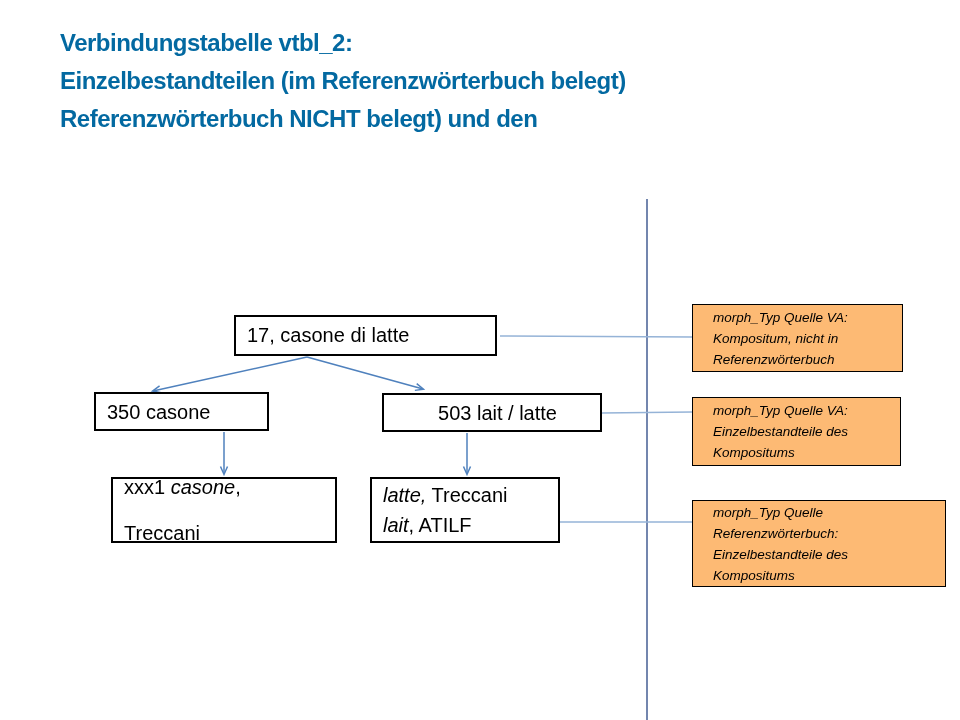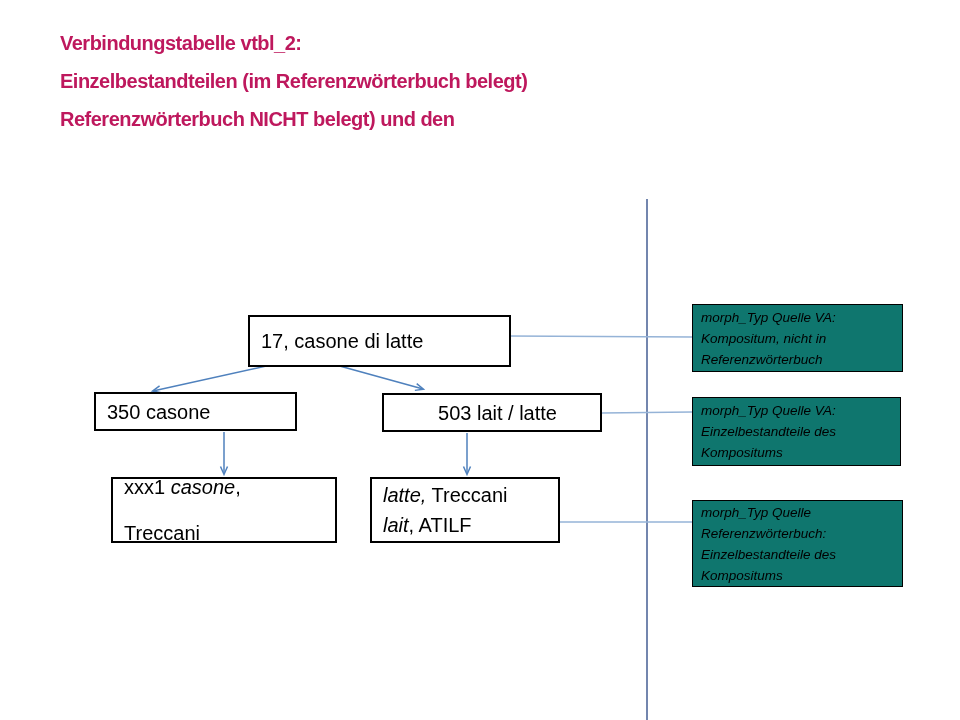--- a/index.html
+++ b/index.html
@@ -4,59 +4,59 @@
 <style>
   html,body { margin:0; padding:0; background:#ffffff; }
   #slide {
     position:relative; width:960px; height:720px; background:#ffffff;
     overflow:hidden; font-family:"Liberation Sans", sans-serif; color:#000;
   }
 
   
   .title {
     position:absolute; left:60px; top:24px; width:850px;
-    font-weight:bold; font-size:20px; line-height:38px;
-    letter-spacing:-0.5px; color:#be185d;
+    font-weight:bold; font-size:24px; line-height:38px;
+    letter-spacing:-0.5px; color:#0369a1;
   }
 
   
   svg.overlay { position:absolute; left:0; top:0; width:960px; height:720px; pointer-events:none; }
   .spine      { stroke:var(--spine); stroke-width:2; fill:none; }
   .connector  { stroke:var(--connector); stroke-width:1.5; fill:none; }
   .arrow      { stroke:var(--arrow); stroke-width:1.5; fill:none; }
   #arw path   { stroke:var(--arrow); fill:none; }
 
   
   .node {
     position:absolute; box-sizing:border-box; background:#fff;
     border:2px solid var(--box-border);
     font-size:20px; color:#000; padding-left:11px;
     display:flex; flex-direction:column; justify-content:center;
   }
   .node .ln { display:block; line-height:30px; white-space:pre; }
   .one-line { line-height:37px; display:block; white-space:pre; overflow:hidden; }
   .it { font-style:italic; }
 
-  #b1 { left:248px; top:315px; width:263px; height:52px; }
-  #b2 { left:94px;  top:392px; width:203px; height:39px; }
+  #b1 { left:234px; top:315px; width:263px; height:41px; }
+  #b2 { left:94px;  top:392px; width:175px; height:39px; }
   #b3 { left:382px; top:393px; width:220px; height:39px;text-align:center; }
   #b4 { left:111px; top:477px; width:226px; height:66px;gap:16px; }
   #b5 { left:370px; top:477px; width:190px; height:66px; }
 
   
   .annotation {
-    position:absolute; box-sizing:border-box; background:#0f766e;
+    position:absolute; box-sizing:border-box; background:#fdba74;
     border:1.5px solid var(--box-border);
     font-style:italic; font-size:13.5px; line-height:21px; color:#000;
-    padding:4px 8px; display:flex; flex-direction:column; justify-content:center;
+    padding:4px 20px; display:flex; flex-direction:column; justify-content:center;
   }
   .annotation .ln { display:block; white-space:pre; }
   #bA { left:692px; top:304px; width:211px; height:68px; }
   #bB { left:692px; top:397px; width:209px; height:69px; }
-  #bC { left:692px; top:500px; width:211px; height:87px; }
+  #bC { left:692px; top:500px; width:254px; height:87px; }
 </style>
 </head>
 <body>
 
 <div id="slide">
 
   <div class="title">
     <div>Verbindungstabelle vtbl_2:</div>
     <div>Einzelbestandteilen (im Referenzwörterbuch belegt)</div>
     <div>Referenzwörterbuch NICHT belegt) und den</div>

